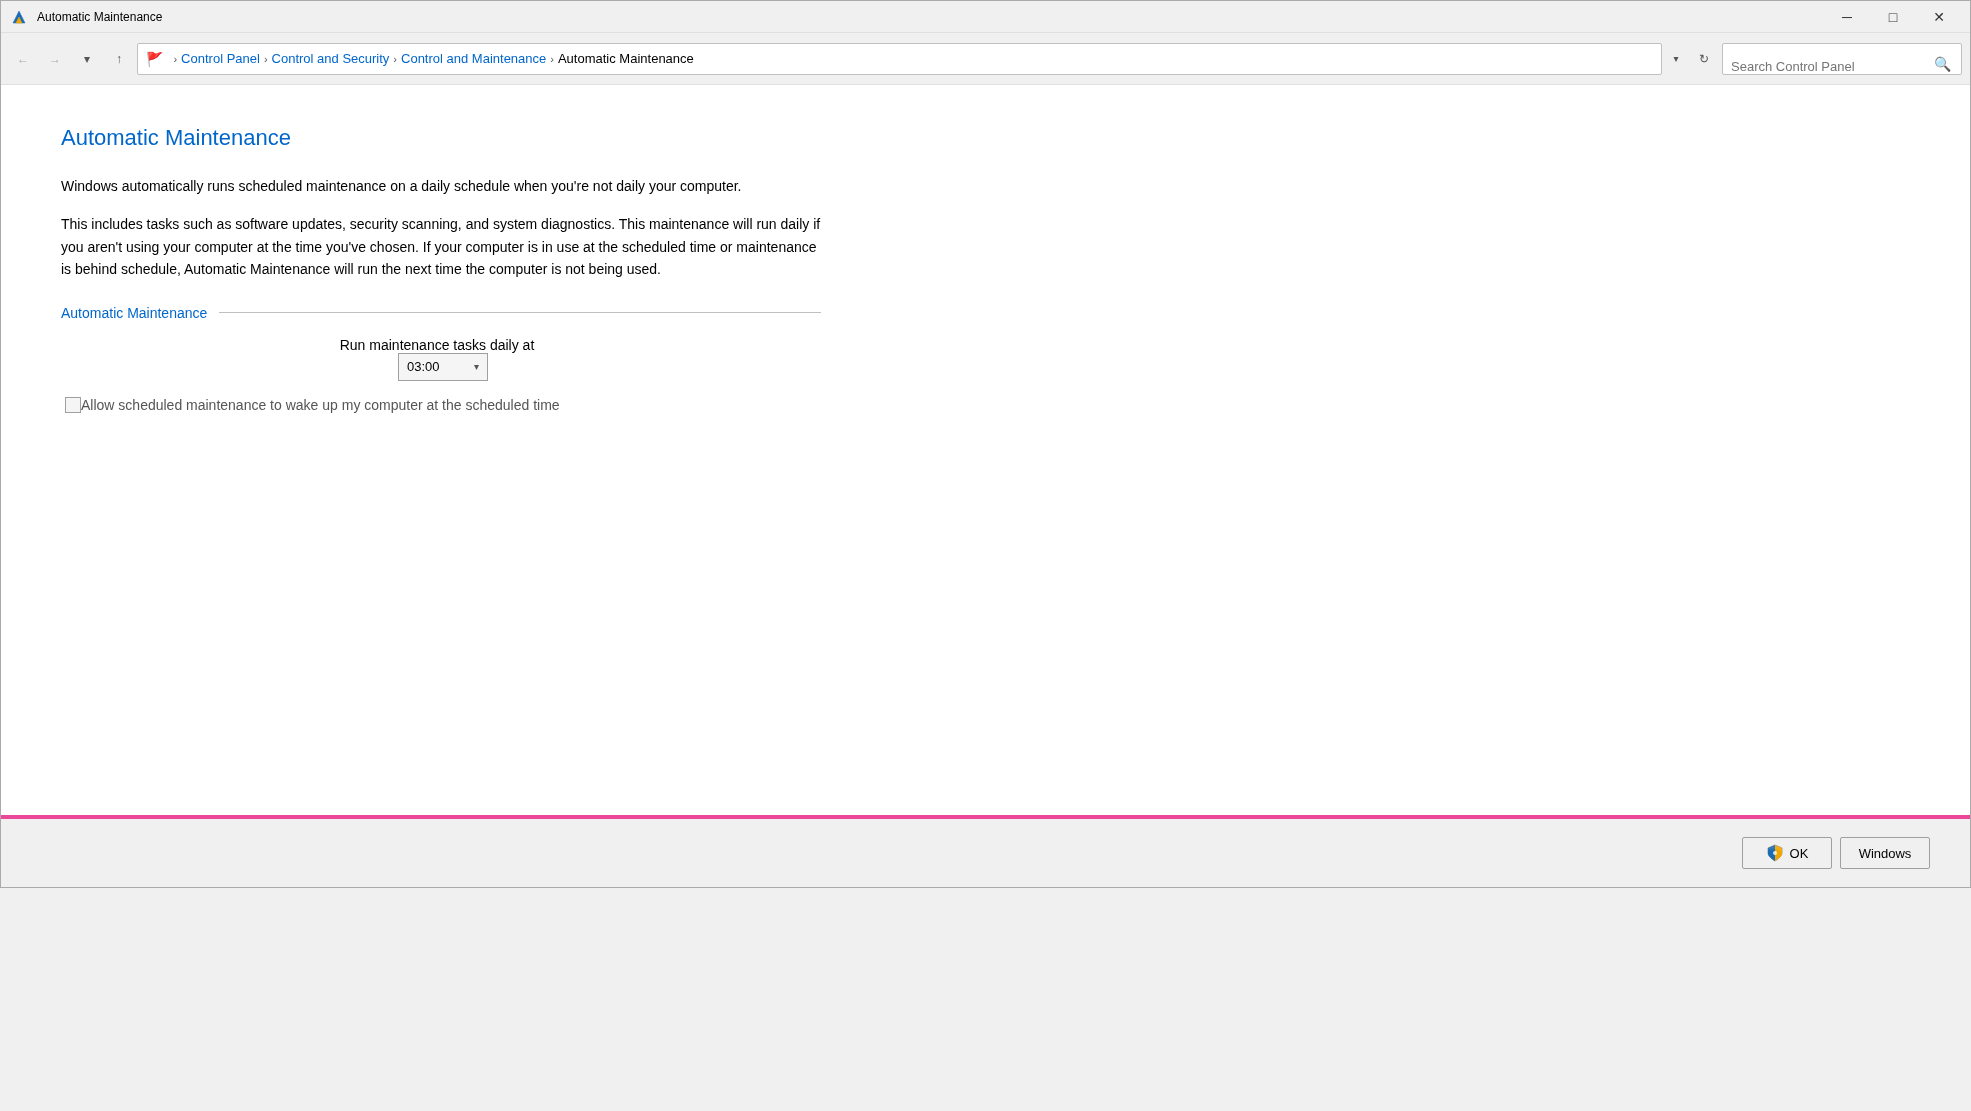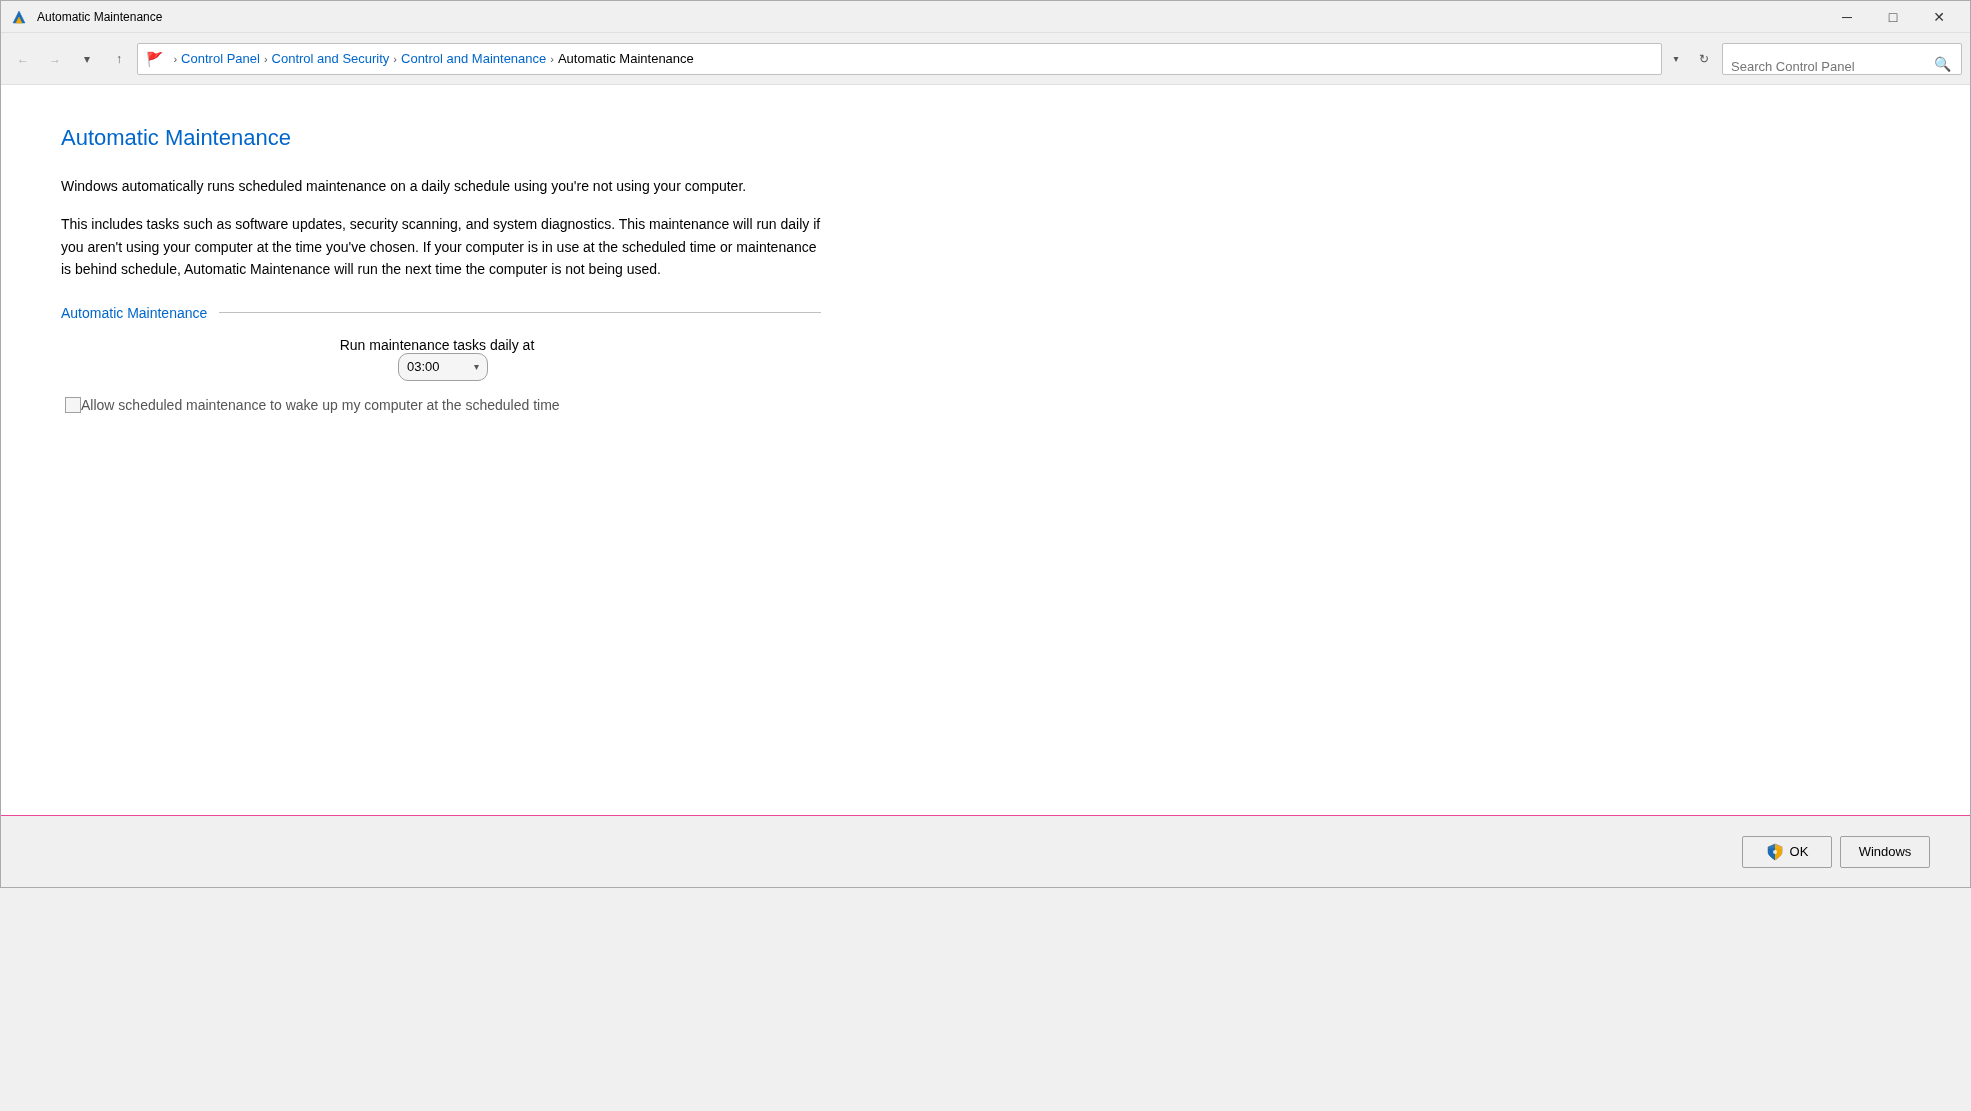--- a/index.html
+++ b/index.html
@@ -219,21 +219,21 @@
       font-size: 14px;
       color: #000;
       margin-right: 12px;
     }
 
     .time-dropdown {
       width: 90px;
       height: 28px;
       border: 1px solid #a0a0a0;
       background: #f5f5f5;
-      border-radius: 10px;
+      border-radius: 0;
       display: flex;
       align-items: center;
       justify-content: space-between;
       padding: 0 8px;
       cursor: pointer;
       font-size: 13px;
     }
 
     .time-dropdown-value {
       color: #000;
@@ -261,21 +261,21 @@
 
     .checkbox-label {
       font-size: 14px;
       color: #555;
     }
 
     
     .footer {
       height: 72px;
       background: #f0f0f0;
-      border-top: 1px solid #ec4899;
+      border-top: 4px solid #ec4899;
       display: flex;
       align-items: center;
       justify-content: flex-end;
       padding: 0 40px;
       gap: 8px;
       flex-shrink: 0;
     }
 
     .footer-btn {
       height: 32px;
@@ -374,21 +374,21 @@
       <button class="search-icon-btn">
         <span>🔍</span>
       </button>
     </div>
   </div>
 
   <div class="main-content">
 
     <h1 class="page-title">Automatic Maintenance</h1>
 
-    <p class="description-text">Windows automatically runs scheduled maintenance on a daily schedule using you're not using your computer.</p>
+    <p class="description-text">Windows automatically runs scheduled maintenance on a daily schedule when you're not daily your computer.</p>
 
     <p class="description-text">This includes tasks such as software updates, security scanning, and system diagnostics. This maintenance will run daily if you aren't using your computer at the time you've chosen. If your computer is in use at the scheduled time or maintenance is behind schedule, Automatic Maintenance will run the next time the computer is not being used.</p>
 
     <div class="section">
       <div class="section-header">
         <span class="section-title">Automatic Maintenance</span>
         <div class="section-line"></div>
       </div>
 
       <div class="maintenance-row">

